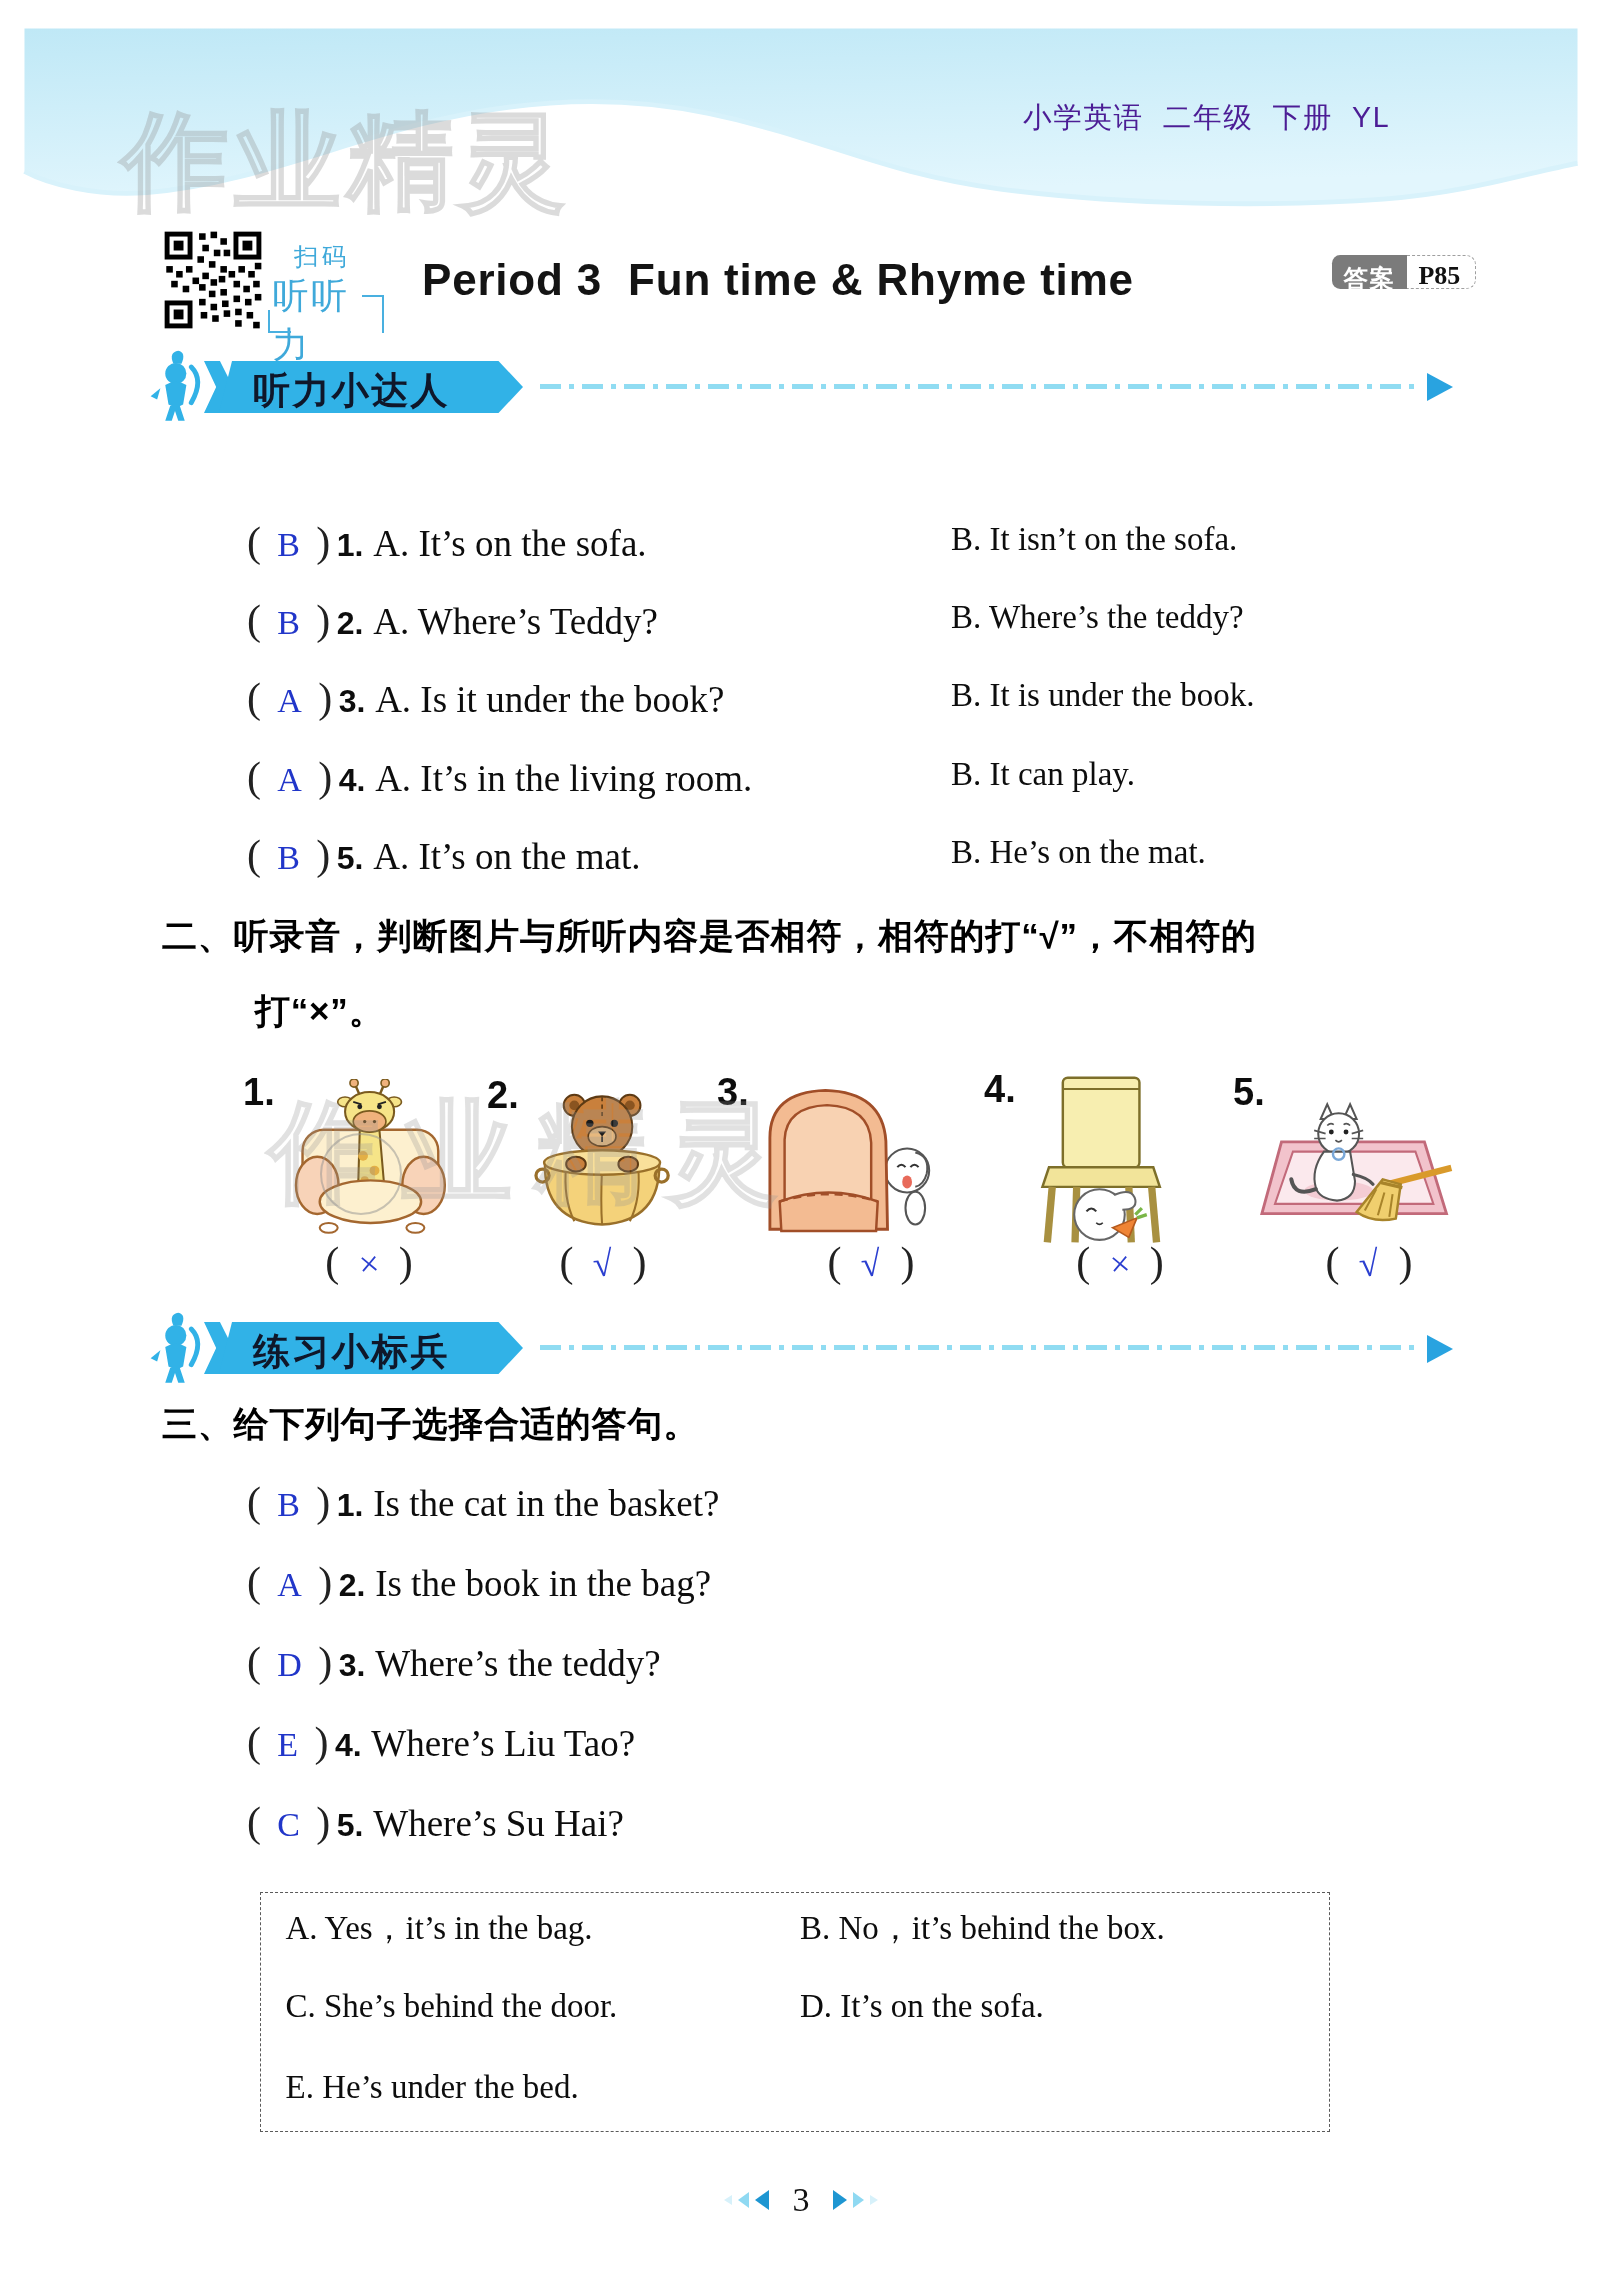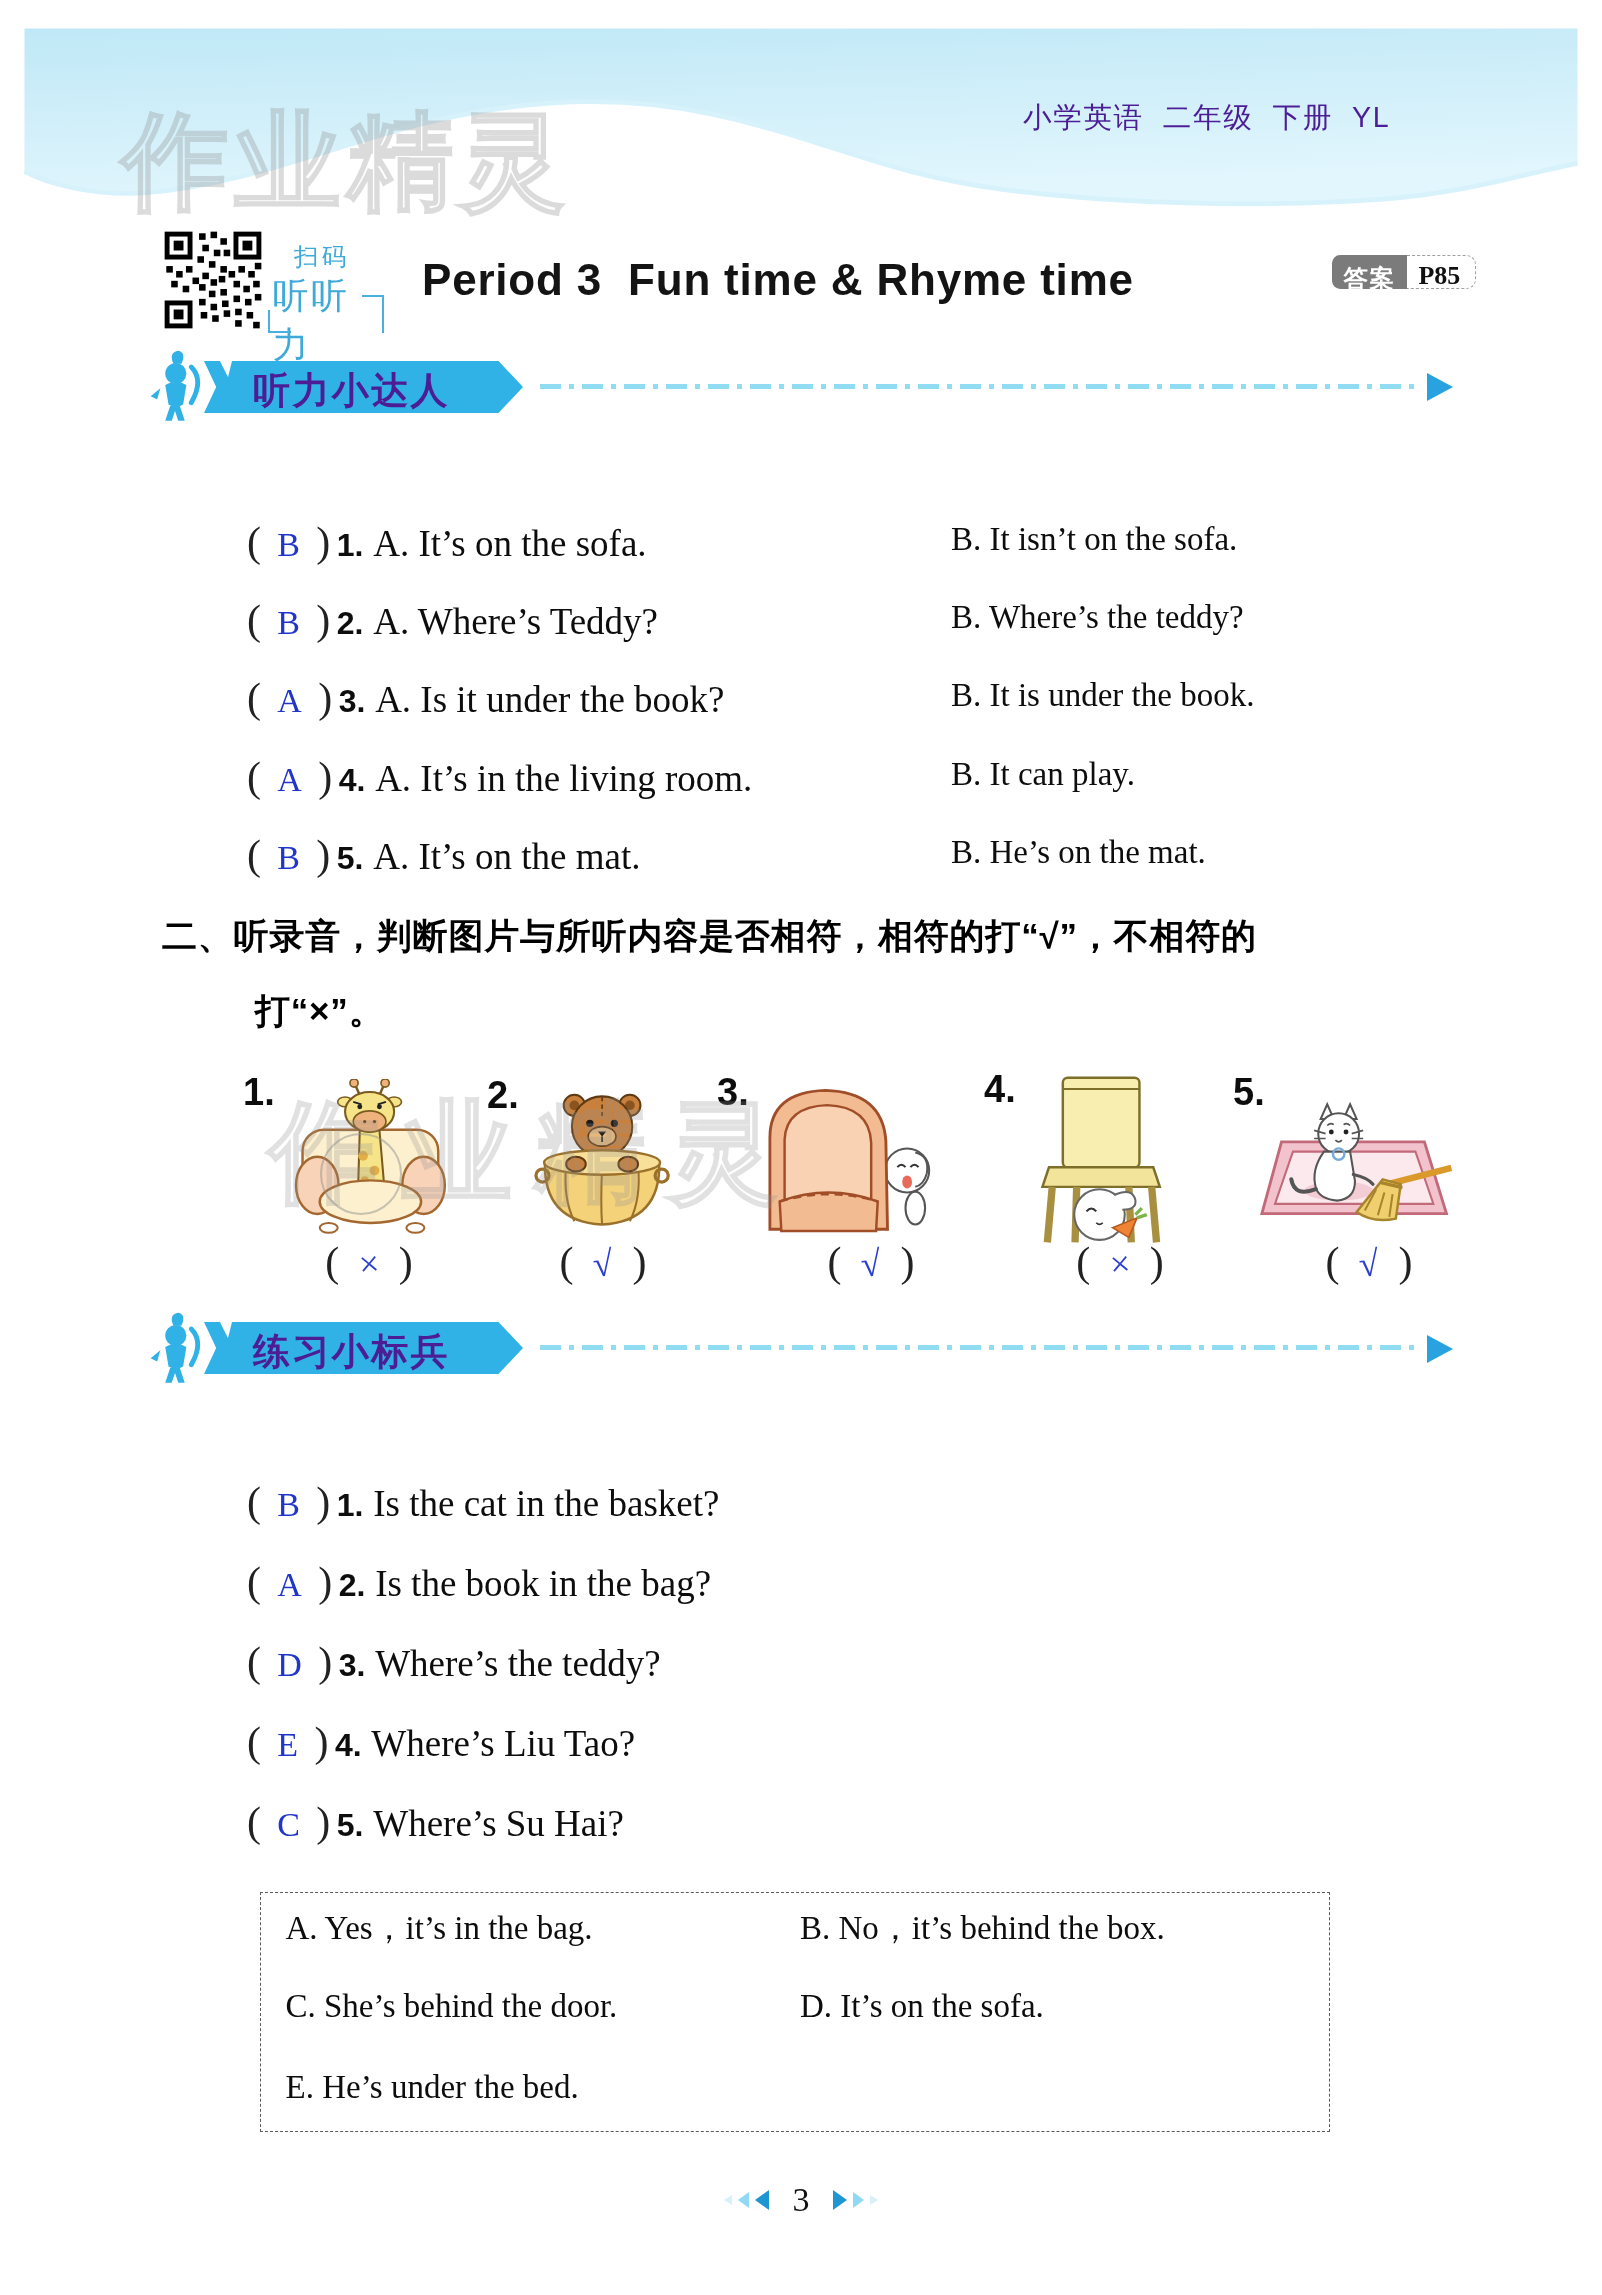--- a/index.html
+++ b/index.html
@@ -37,21 +37,21 @@
   .badge .lab{background:#7b7b7b;color:#fff;font-size:24.5px;font-weight:700;letter-spacing:1.6px;
               border-radius:8.2px 0 0 8.2px;padding:6.5px 11.4px 0 11.4px;height:34px;box-sizing:border-box;}
   .badge .pg{border:1.6px dashed #9f9f9f;border-left:none;border-radius:0 9.8px 9.8px 0;color:#111;
              font-family:"Liberation Serif",serif;font-size:26px;font-weight:700;
              padding:4.9px 14.7px 0 11.4px;height:34px;box-sizing:border-box;background:#fff;}
 
   
   .mascot{position:absolute;width:65px;height:75px;z-index:3;}
   .chev{position:absolute;width:29px;height:52px;background:#31b2e7;
         clip-path:polygon(0 0,55% 0,100% 50%,55% 100%,0 100%,42% 50%);}
-  .banner{position:absolute;height:52px;background:#31b2e7;color:#4c1d95;font-size:37px;font-weight:700;
+  .banner{position:absolute;height:52px;background:#31b2e7;color:#0f172a;font-size:37px;font-weight:700;
           letter-spacing:2.4px;padding:4.9px 0 0 34px;box-sizing:border-box;width:304px;
           clip-path:polygon(13px 0,calc(100% - 24.5px) 0,100% 50%,calc(100% - 24.5px) 100%,0 100%);}
   .dash{position:absolute;height:4.9px;width:882px;
         background:repeating-linear-gradient(90deg,#90dcf2 0 21px,rgba(255,255,255,0) 21px 29px,#90dcf2 29px 34px,rgba(255,255,255,0) 34px 42px);}
   .dash-arrow{position:absolute;width:0;height:0;border-top:14px solid transparent;border-bottom:14px solid transparent;
               border-left:26px solid #29a3e0;}
 
   
   .ex-head{position:absolute;font-size:35px;font-weight:600;color:#000;letter-spacing:0.8px;white-space:pre;}
 
@@ -396,20 +396,21 @@
       <path d="M52 22 q16 16 0 44" fill="none" stroke="#31b2e7" stroke-width="6" stroke-linecap="round"></path>
     </svg>
   </div>
   <div class="chev" style="left:204px;top:1322px;"></div>
   <div class="banner" style="left:219px;top:1322px;">
     <span>练习小标兵</span>
   </div>
   <div class="dash" style="left:540px;top:1345px;"></div>
   <div class="dash-arrow" style="left:1427px;top:1335px;"></div>
 
+  <div class="ex-head" style="left:162px;top:1401px;">三、给下列句子选择合适的答句。</div>
 
   <div class="ex-row" style="top:1478px;">
     <span class="paren">(</span>
     <span class="ans">B</span>
     <span class="paren">)</span>
     <span class="qnum">1.</span>
     <span class="opt">Is the cat in the basket?</span>
   </div>
   <div class="ex-row" style="top:1558px;">
     <span class="paren">(</span>

